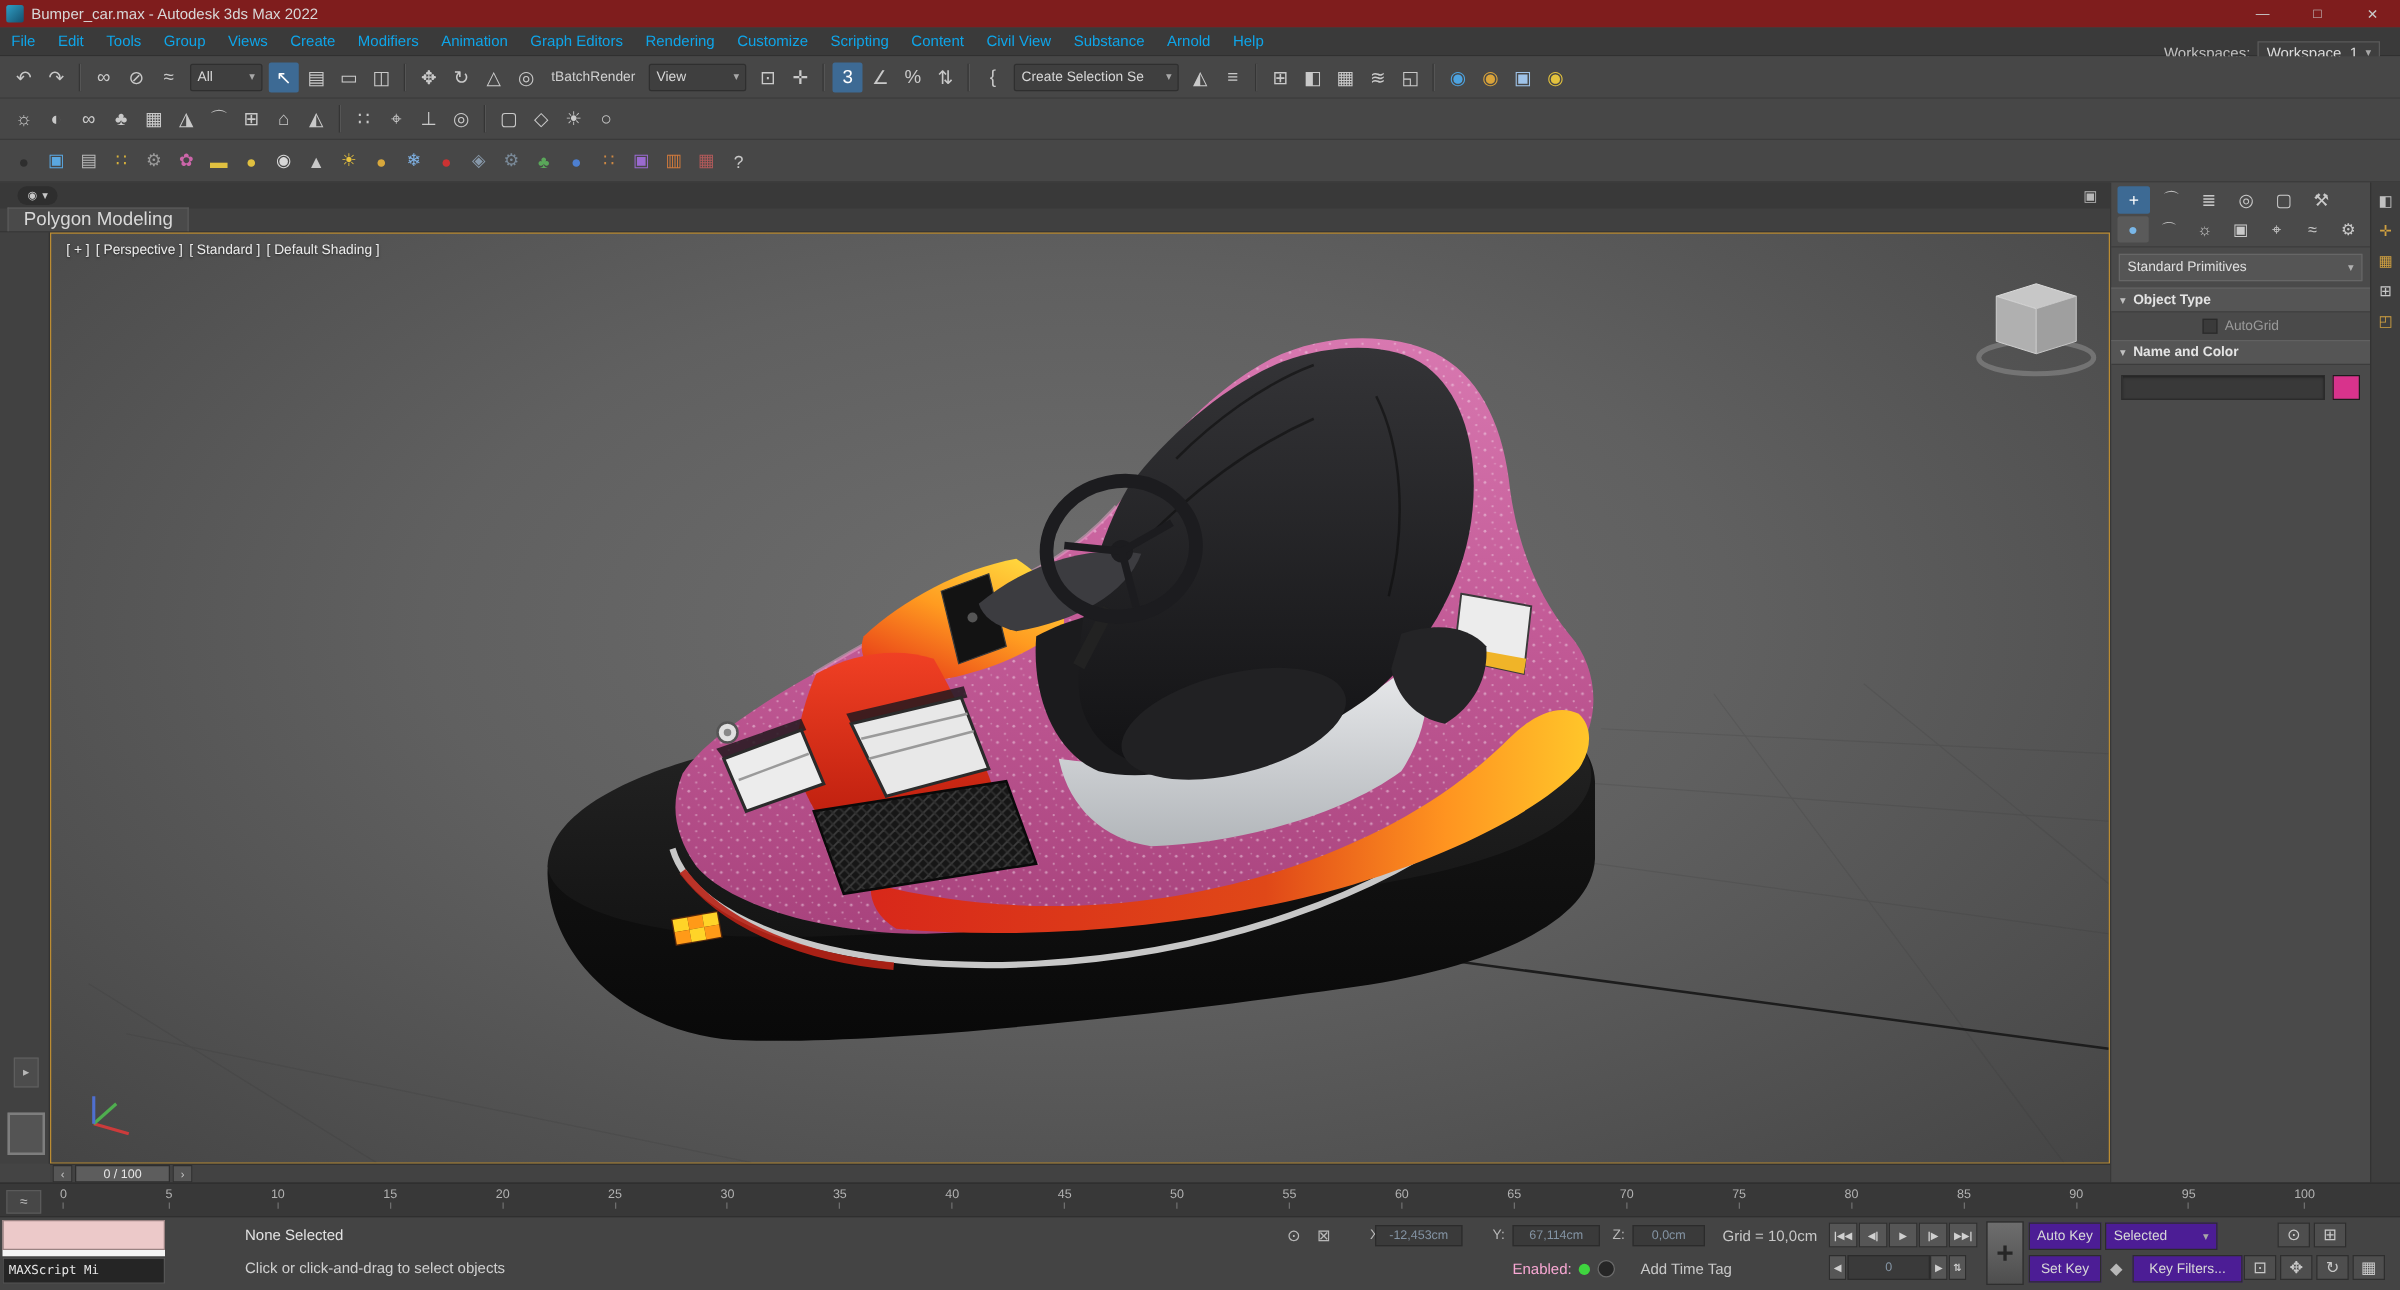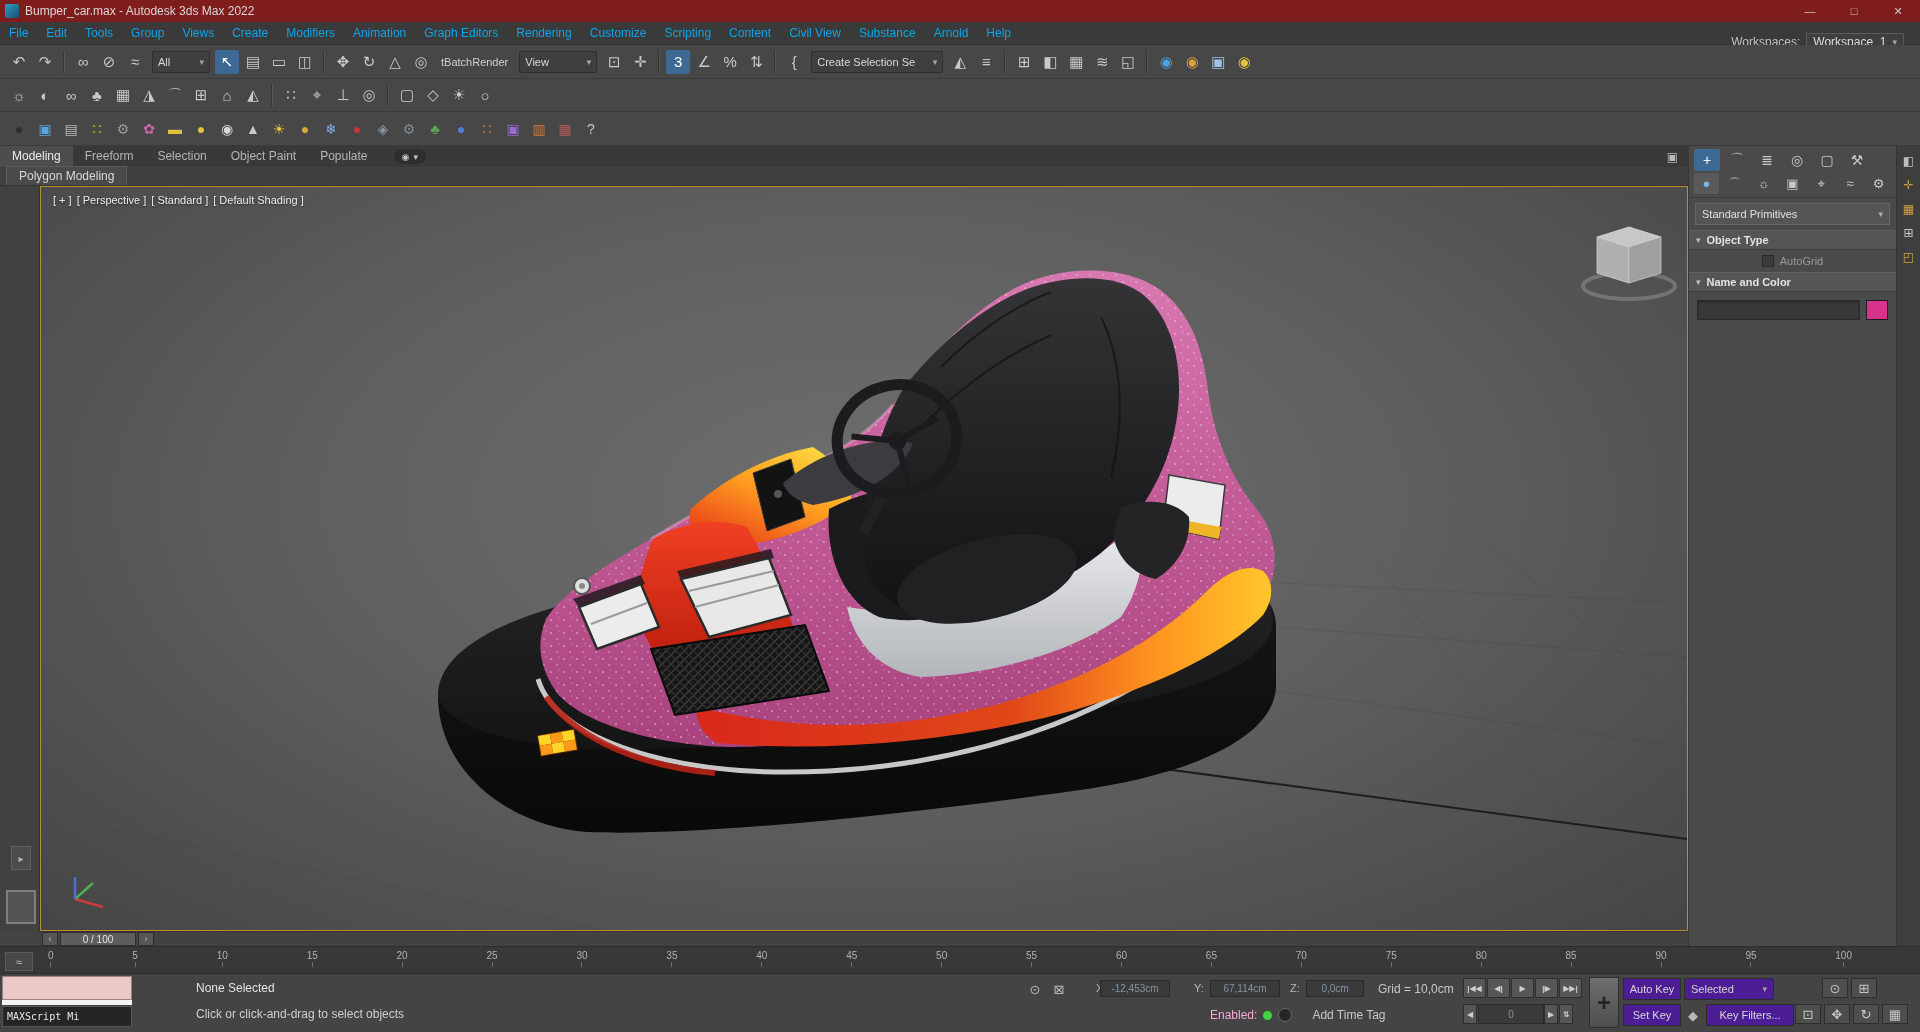--- a/index.html
+++ b/index.html
@@ -38,21 +38,21 @@
   .tblabel{font-size:11px;color:#d0d0d0;padding:0 7px;}
   #tb3 .tbi{font-size:14px;}
 
   
   #ribbonrow{top:146px;left:0;width:1688px;height:21px;background:#393939;display:flex;align-items:center;}
   .rtab{padding:0 12px;line-height:21px;color:#b4b4b4;font-size:12px;}
   .rtab.active{background:#4d4d4d;color:#ececec;}
   #ribbonpill{margin-left:14px;height:15px;background:#2e2e2e;border-radius:8px;display:flex;align-items:center;gap:4px;padding:0 8px;color:#c8c8c8;font-size:9px;}
   #ribbonright{margin-left:auto;margin-right:10px;color:#b8b8b8;font-size:12px;}
   #polyrow{top:167px;left:0;width:1688px;height:19px;background:#404040;display:flex;align-items:flex-end;border-bottom:1px solid #333;box-sizing:border-box;}
-  #polytab{margin-left:6px;height:18px;line-height:18px;padding:0 12px;background:#4a4a4a;border:1px solid #5a5a5a;border-bottom:none;color:#d8d8d8;font-size:12px;}
+  #polytab{margin-left:6px;height:18px;line-height:18px;padding:0 12px;background:#4a4a4a;border:1px solid #5a5a5a;border-bottom:none;color:#d8d8d8;font-size:15px;}
 
   
   #leftstrip{top:186px;left:0;width:40px;height:745px;background:#414141;border-right:1px solid #333;box-sizing:border-box;}
   #lsarrow{position:absolute;left:11px;top:660px;width:18px;height:22px;background:#4c4c4c;border:1px solid #5e5e5e;
            display:flex;align-items:center;justify-content:center;color:#b8b8b8;font-size:10px;}
   #lssquare{position:absolute;left:6px;top:704px;width:26px;height:30px;background:#545454;border:2px solid #7e7e7e;}
 
   
   #viewport{top:186px;left:40px;width:1648px;height:745px;box-sizing:border-box;border:1px solid #bb8c33;
             background:radial-gradient(ellipse at 50% 42%, #6e6e6e 0%, #606060 45%, #454545 100%);overflow:hidden;}
@@ -259,28 +259,20 @@
       <span class="tbi" style="color: rgb(90, 167, 90);">♣</span>
       <span class="tbi" style="color: rgb(77, 127, 208);">●</span>
       <span class="tbi" style="color: rgb(204, 136, 68);">∷</span>
       <span class="tbi" style="color: rgb(154, 106, 208);">▣</span>
       <span class="tbi" style="color: rgb(208, 122, 60);">▥</span>
       <span class="tbi" style="color: rgb(176, 90, 90);">▦</span>
       <span class="tbi" style="color: rgb(200, 200, 200);">?</span>
     </div>
 
   <div id="ribbonrow" class="abs">
-    <span style="display:flex">
-
-    <span class="rtab active">Modeling</span>
-        <span class="rtab">Freeform</span>
-        <span class="rtab">Selection</span>
-        <span class="rtab">Object Paint</span>
-        <span class="rtab">Populate</span>
-      </span>
     <span id="ribbonpill">
       <span>◉</span>
       <span>▾</span>
     </span>
     <span id="ribbonright">▣</span>
   </div>
   <div id="polyrow" class="abs">
     <span id="polytab">Polygon Modeling</span>
   </div>
 

